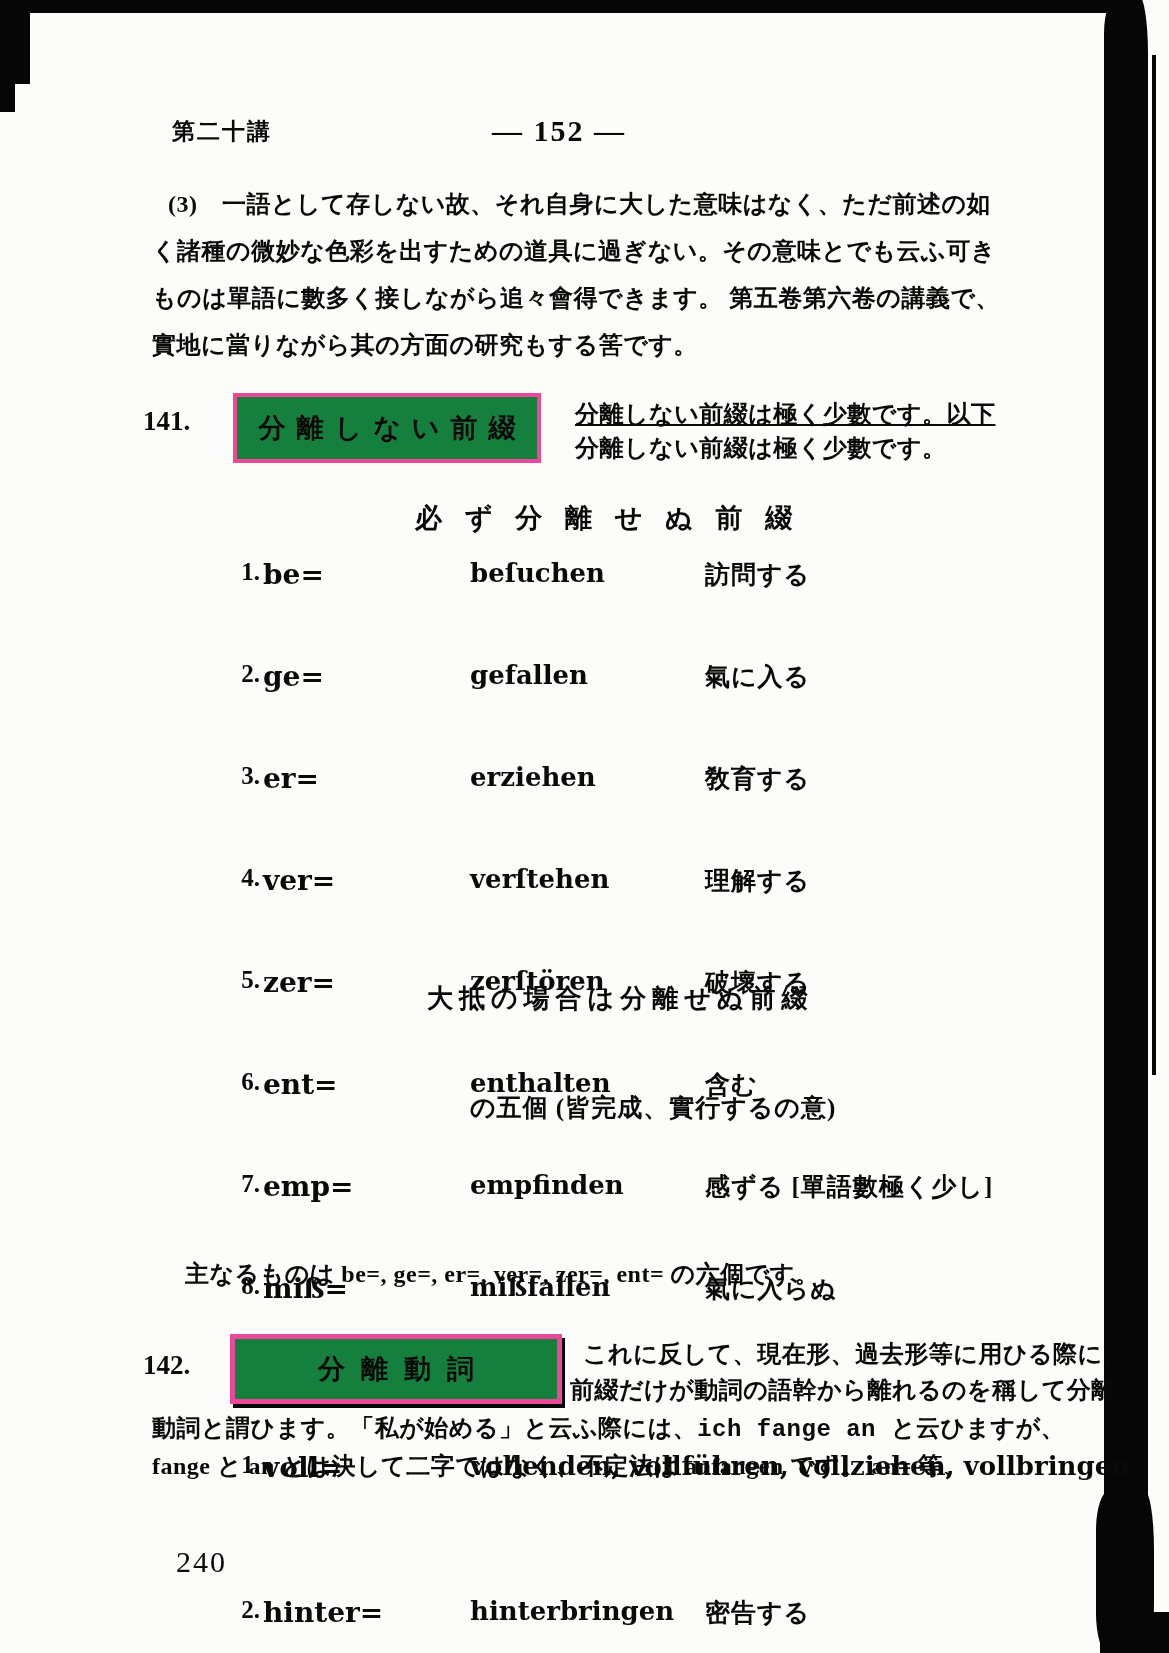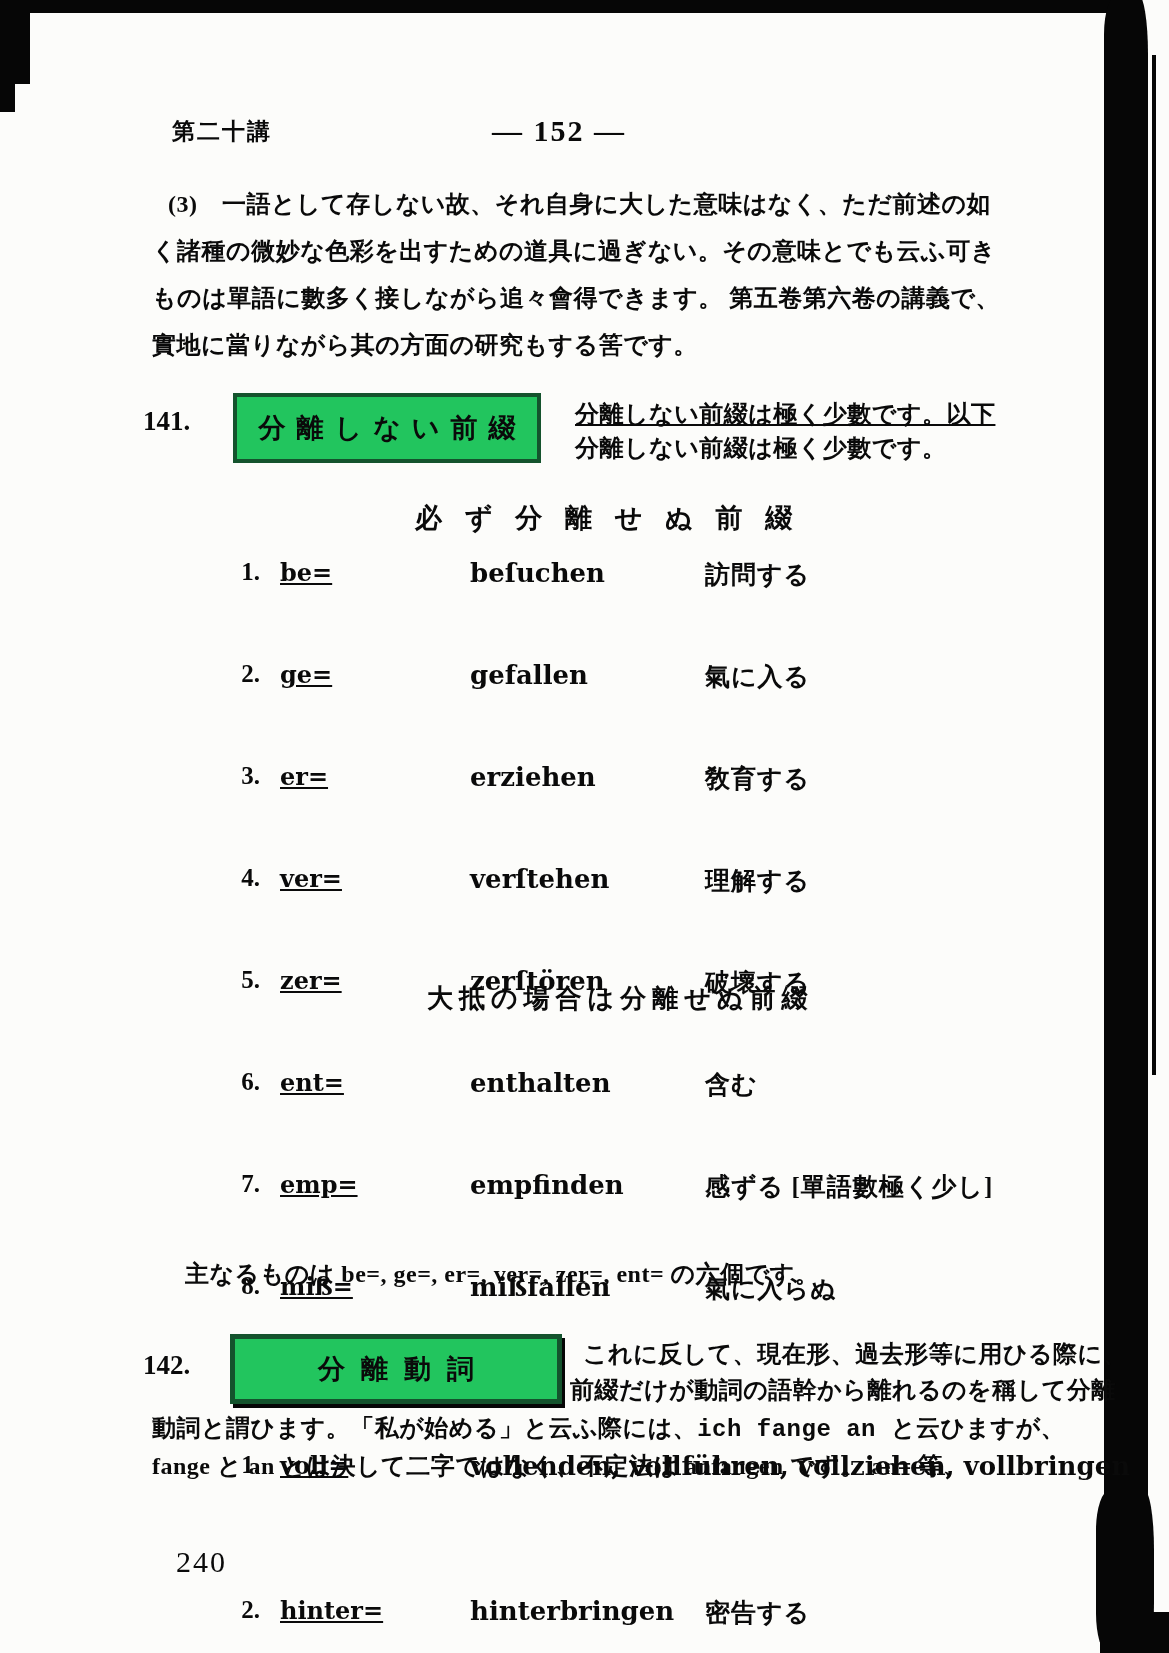--- a/index.html
+++ b/index.html
@@ -15,29 +15,29 @@
   
   .ink{position:absolute;background:#060606;}
   .band{border-radius:14px 10px 8px 12px / 40px 60px 50px 40px;}
   
   .jp{font-weight:600;letter-spacing:1px;}
   .de{font-family:"DejaVu Serif",serif;font-weight:700;}
   .hdr{font-size:23px;font-weight:700;letter-spacing:2px;}
   .body-line{font-size:24px;font-weight:600;letter-spacing:0.5px;}
   .sec-no{font-size:27px;font-weight:700;}
   .titlebox{
-    position:absolute;border:4px solid #14532d;background:#22c55e;
+    position:absolute;border:4px solid #ec4899;background:#15803d;
     display:flex;align-items:center;justify-content:center;
   }
   .titlebox.shadowed{border-width:5px;box-shadow:3px 4px 0 0 #060606;}
   .boxlabel{font-size:27px;font-weight:700;letter-spacing:11px;padding-left:11px;}
   .tbl-title{font-size:27px;font-weight:700;}
   .trow{position:relative;}
   .tnum{position:absolute;left:228px;width:32px;text-align:right;font-size:25px;font-weight:700;}
-  .tpre{position:absolute;left:280px;font-size:24px;text-decoration:underline;}
+  .tpre{position:absolute;left:263px;font-size:28px;}
   .tex{position:absolute;left:470px;font-size:26px;}
   .tmean{position:absolute;left:705px;font-size:25px;font-weight:600;letter-spacing:1px;}
   .pgnum-bottom{font-size:30px;font-weight:500;letter-spacing:2px;}
 </style>
 </head>
 <body>
 
 <div class="page">
 
   <div class="ink" style="left:0;top:0;width:1114px;height:13px;"></div>
@@ -121,20 +121,21 @@
   </div>
 
   <div>
     <div class="abs tbl-title jp" style="left:427px;top:981px;font-size:26px;letter-spacing:6px;">大抵の場合は分離せぬ前綴</div>
 
     <div class="abs trow" style="left:0;top:1043px;width:1100px;height:48px;">
       <span class="tnum">1.</span>
       <span class="tpre de">voll=</span>
       <span class="tex de">vollenden, vollführen, vollziehen, vollbringen</span>
     </div>
+    <div class="abs jp" style="left:470px;top:1091px;font-size:25px;font-weight:600;">の五個 (皆完成、實行するの意)</div>
     <div class="abs trow" style="left:0;top:1140px;width:1100px;height:48px;">
       <span class="tnum">2.</span>
       <span class="tpre de">hinter=</span>
       <span class="tex de">hinterbringen</span>
       <span class="tmean jp">密告する</span>
     </div>
 
   </div>
 
   <div class="abs body-line jp" style="left:185px;top:1258px;">主なるものは be=, ge=, er=, ver=, zer=, ent= の六個です。</div>

